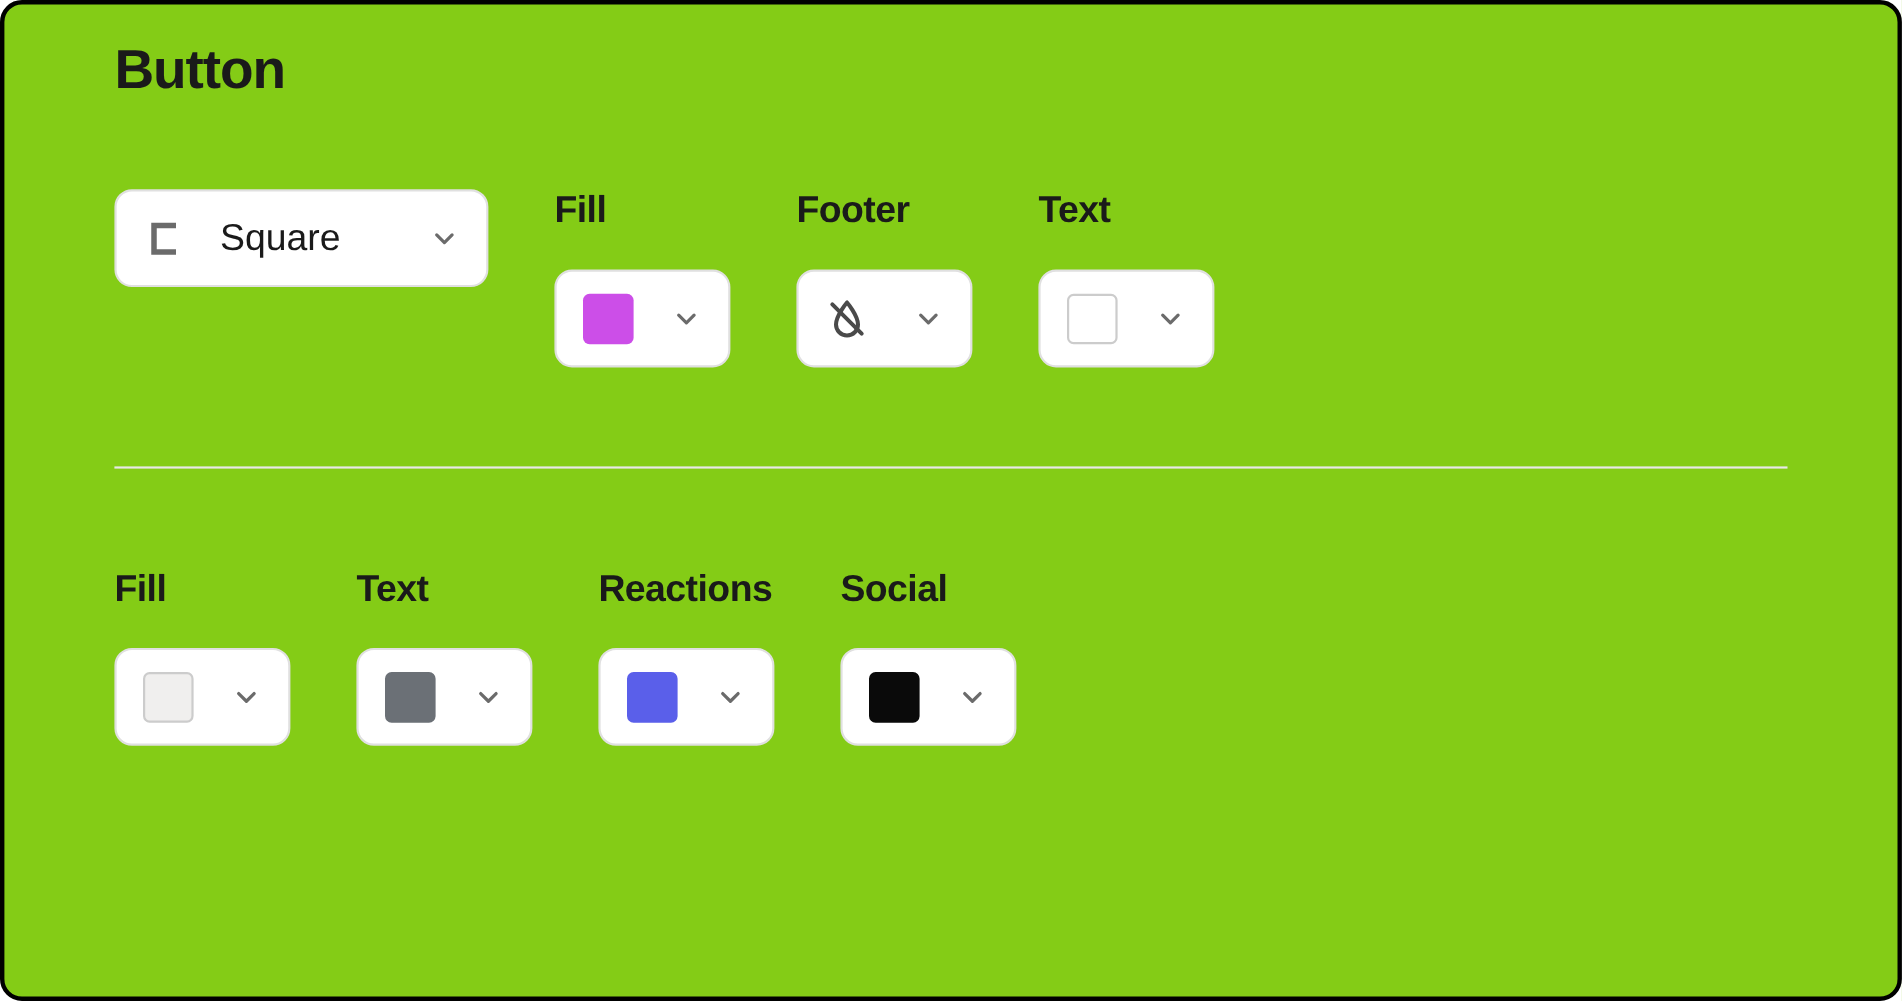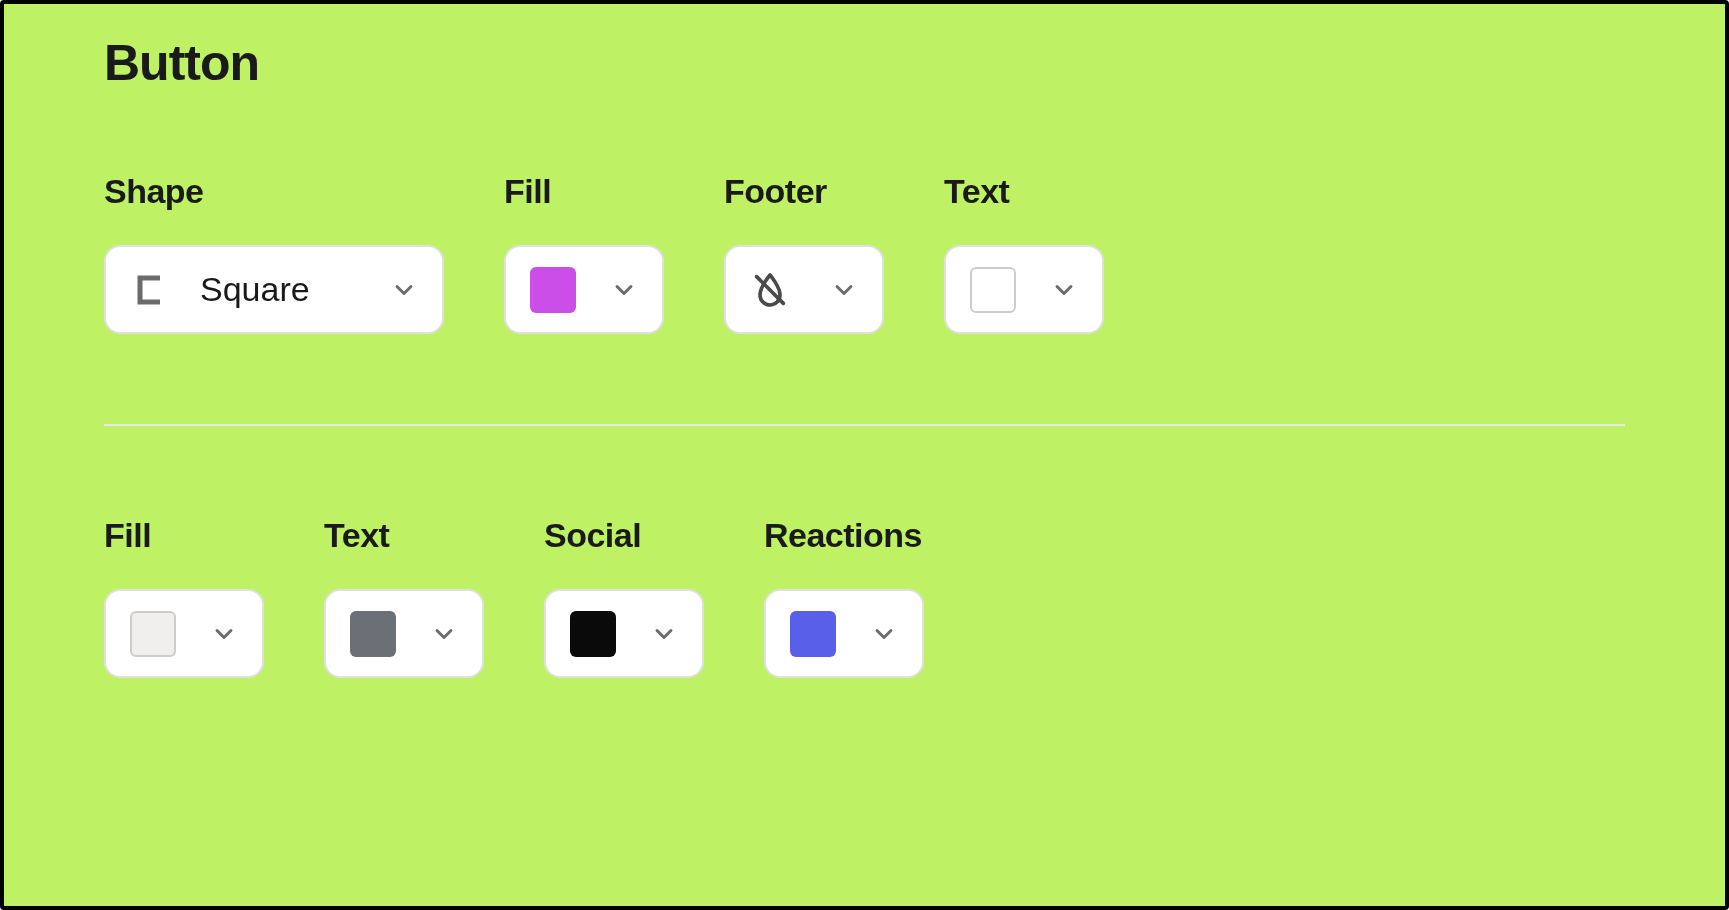--- a/index.html
+++ b/index.html
@@ -8,23 +8,23 @@
       padding: 0;
     }
     body {
       font-family: -apple-system, BlinkMacSystemFont, "Segoe UI", Helvetica, Arial, sans-serif;
       background: #fff;
       padding: 0;
     }
     .container {
       width: 1729px;
       height: 910px;
-      background: #bef264;
+      background: #84cc16;
       border: 4px solid #000;
-      border-radius: 4px;
+      border-radius: 20px;
       padding: 30px 100px 30px 100px;
       overflow: hidden;
     }
     .section-title {
       font-size: 50px;
       font-weight: 800;
       color: #1a1a1a;
       margin-bottom: 80px;
       letter-spacing: -1px;
     }
@@ -96,21 +96,20 @@
 </head>
 <body>
 
 <div class="container">
 
   <h2 class="section-title">Button</h2>
 
   <div class="row">
 
     <div class="field">
-      <div class="field-label">Shape</div>
       <div class="dropdown wide">
         <svg class="square-icon-shape" width="40" height="40" viewBox="0 0 40 40">
           <path d="M30 8 H10 V32 H30" stroke="#6b6b6b" stroke-width="5" fill="none" stroke-linecap="butt"></path>
         </svg>
         <span class="text">Square</span>
         <svg class="chevron" width="28" height="28" viewBox="0 0 24 24">
           <path d="M6 9l6 6 6-6" stroke="#6b6b6b" stroke-width="2.5" fill="none" stroke-linecap="round" stroke-linejoin="round"></path>
         </svg>
       </div>
     </div>
@@ -169,34 +168,34 @@
       <div class="field-label">Text</div>
       <div class="dropdown narrow">
         <div class="swatch" style="background:#6B7076"></div>
         <svg class="chevron" width="28" height="28" viewBox="0 0 24 24">
           <path d="M6 9l6 6 6-6" stroke="#6b6b6b" stroke-width="2.5" fill="none" stroke-linecap="round" stroke-linejoin="round"></path>
         </svg>
       </div>
     </div>
 
     <div class="field">
+      <div class="field-label">Reactions</div>
+      <div class="dropdown narrow">
+        <div class="swatch" style="background:#5A5FEA"></div>
+        <svg class="chevron" width="28" height="28" viewBox="0 0 24 24">
+          <path d="M6 9l6 6 6-6" stroke="#6b6b6b" stroke-width="2.5" fill="none" stroke-linecap="round" stroke-linejoin="round"></path>
+        </svg>
+      </div>
+    </div>
+
+    <div class="field">
       <div class="field-label">Social</div>
       <div class="dropdown narrow">
         <div class="swatch" style="background:#0A0A0A"></div>
         <svg class="chevron" width="28" height="28" viewBox="0 0 24 24">
           <path d="M6 9l6 6 6-6" stroke="#6b6b6b" stroke-width="2.5" fill="none" stroke-linecap="round" stroke-linejoin="round"></path>
         </svg>
       </div>
     </div>
 
-    <div class="field">
-      <div class="field-label">Reactions</div>
-      <div class="dropdown narrow">
-        <div class="swatch" style="background:#5A5FEA"></div>
-        <svg class="chevron" width="28" height="28" viewBox="0 0 24 24">
-          <path d="M6 9l6 6 6-6" stroke="#6b6b6b" stroke-width="2.5" fill="none" stroke-linecap="round" stroke-linejoin="round"></path>
-        </svg>
-      </div>
-    </div>
-
   </div>
 
 </div>
 
 </body></html>

